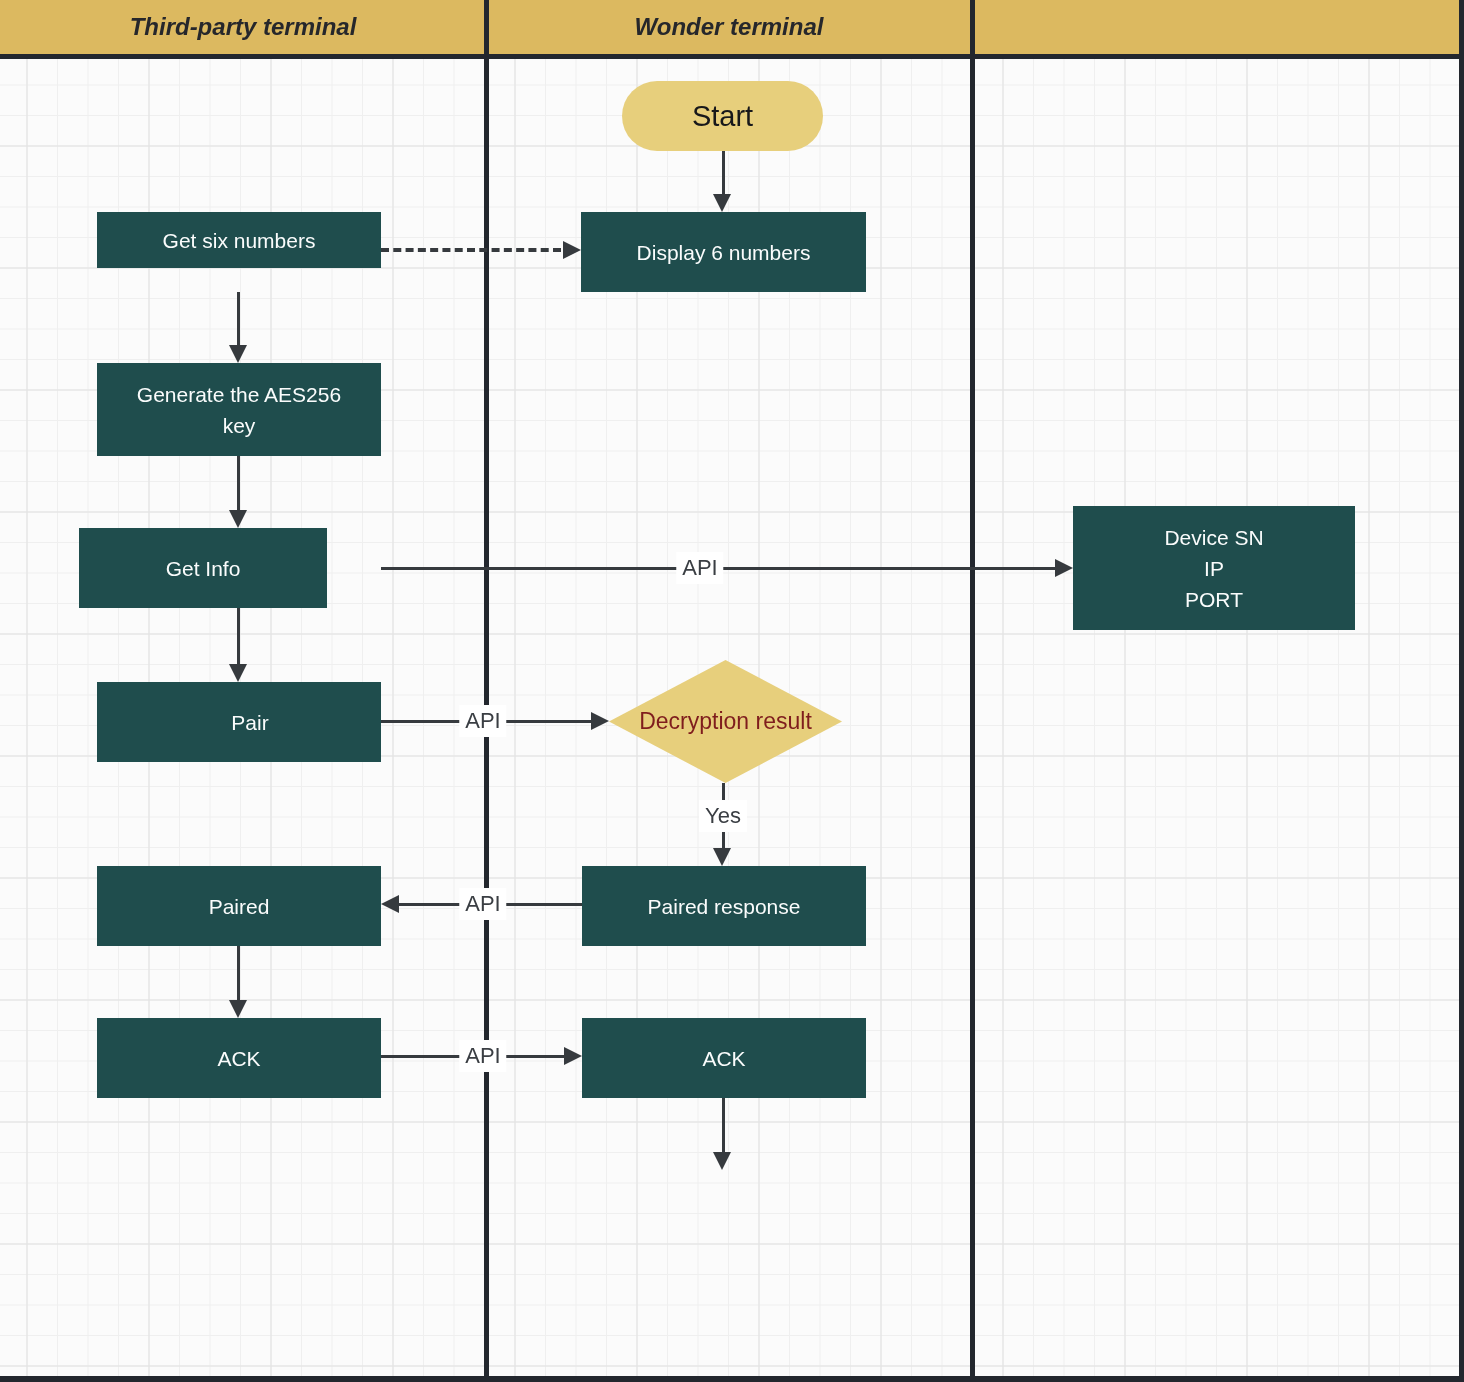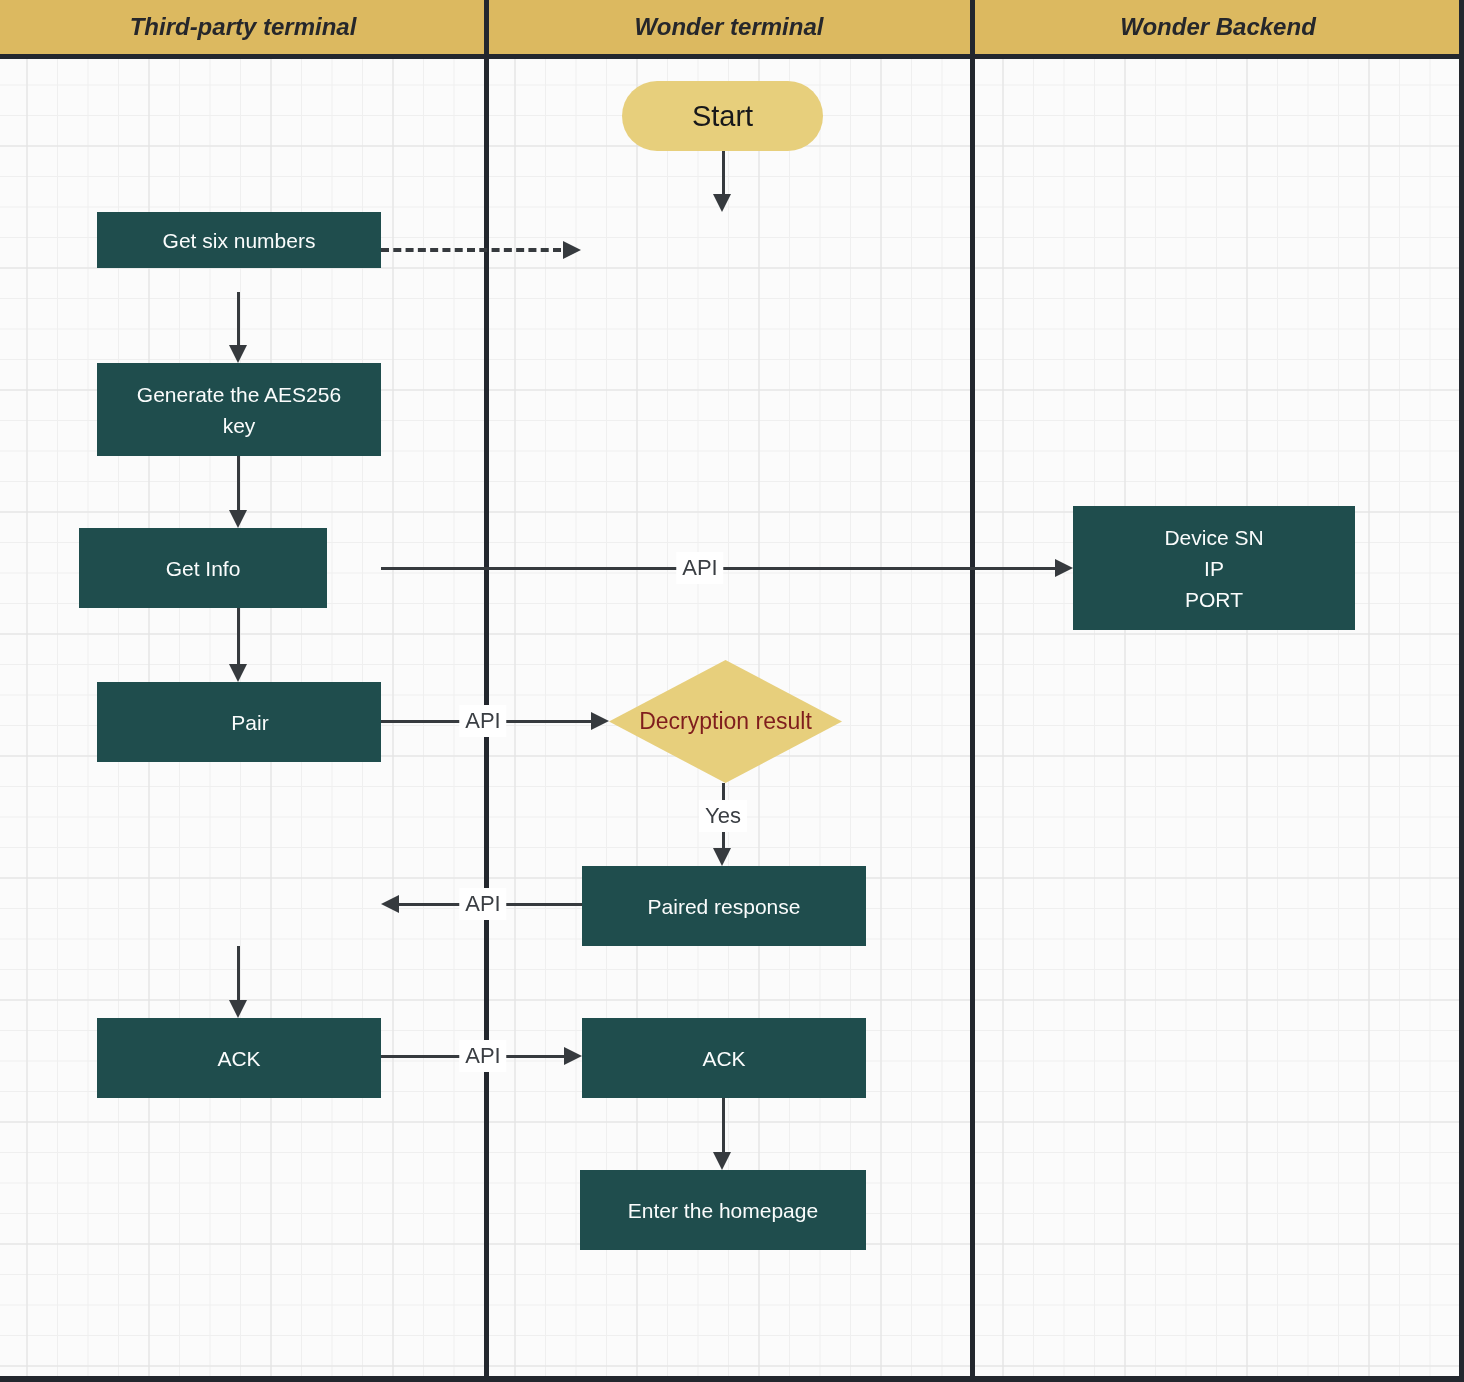--- a/index.html
+++ b/index.html
@@ -61,42 +61,42 @@
     font-size:22px;padding:1px 6px;z-index:7;line-height:30px;}
 </style>
 </head>
 <body>
 
 <div id="canvas">
 
   <div class="lane-header-band"></div>
   <div class="lane-header hdr1">Third-party terminal</div>
   <div class="lane-header hdr2">Wonder terminal</div>
-  <div class="lane-header hdr3">Wonder Backend</div>
 
   <div class="frame-line header-bottom"></div>
   <div class="frame-line divider-1"></div>
   <div class="frame-line divider-2"></div>
   <div class="frame-line border-right"></div>
   <div class="frame-line border-bottom"></div>
 
   <div class="node pill n-start">Start</div>
   <div class="node teal n-getsix">Get six numbers</div>
+  <div class="node teal n-display">Display 6 numbers</div>
   <div class="node teal n-genkey">Generate the AES256
 key</div>
   <div class="node teal n-getinfo">Get Info</div>
   <div class="node teal n-device">Device SN
 IP
 PORT</div>
   <div class="node teal n-pair">Pair</div>
   <div class="node diamond n-diamond">Decryption result</div>
+  <div class="node teal n-paired">Paired</div>
   <div class="node teal n-pairedresp">Paired response</div>
   <div class="node teal n-ack1">ACK</div>
   <div class="node teal n-ack2">ACK</div>
-  <div class="node teal n-enter">Enter the homepage</div>
 
   <div class="vline" style="left:721.5px;top:151px;height:44px;"></div>
   <div class="head head-down" style="left:713px;top:194px;"></div>
 
   <div class="dashline" style="left:381px;top:248px;width:180px;"></div>
   <div class="head head-right" style="left:563px;top:241px;"></div>
 
   <div class="vline" style="left:237px;top:292px;height:54px;"></div>
   <div class="head head-down" style="left:229px;top:345px;"></div>
 

